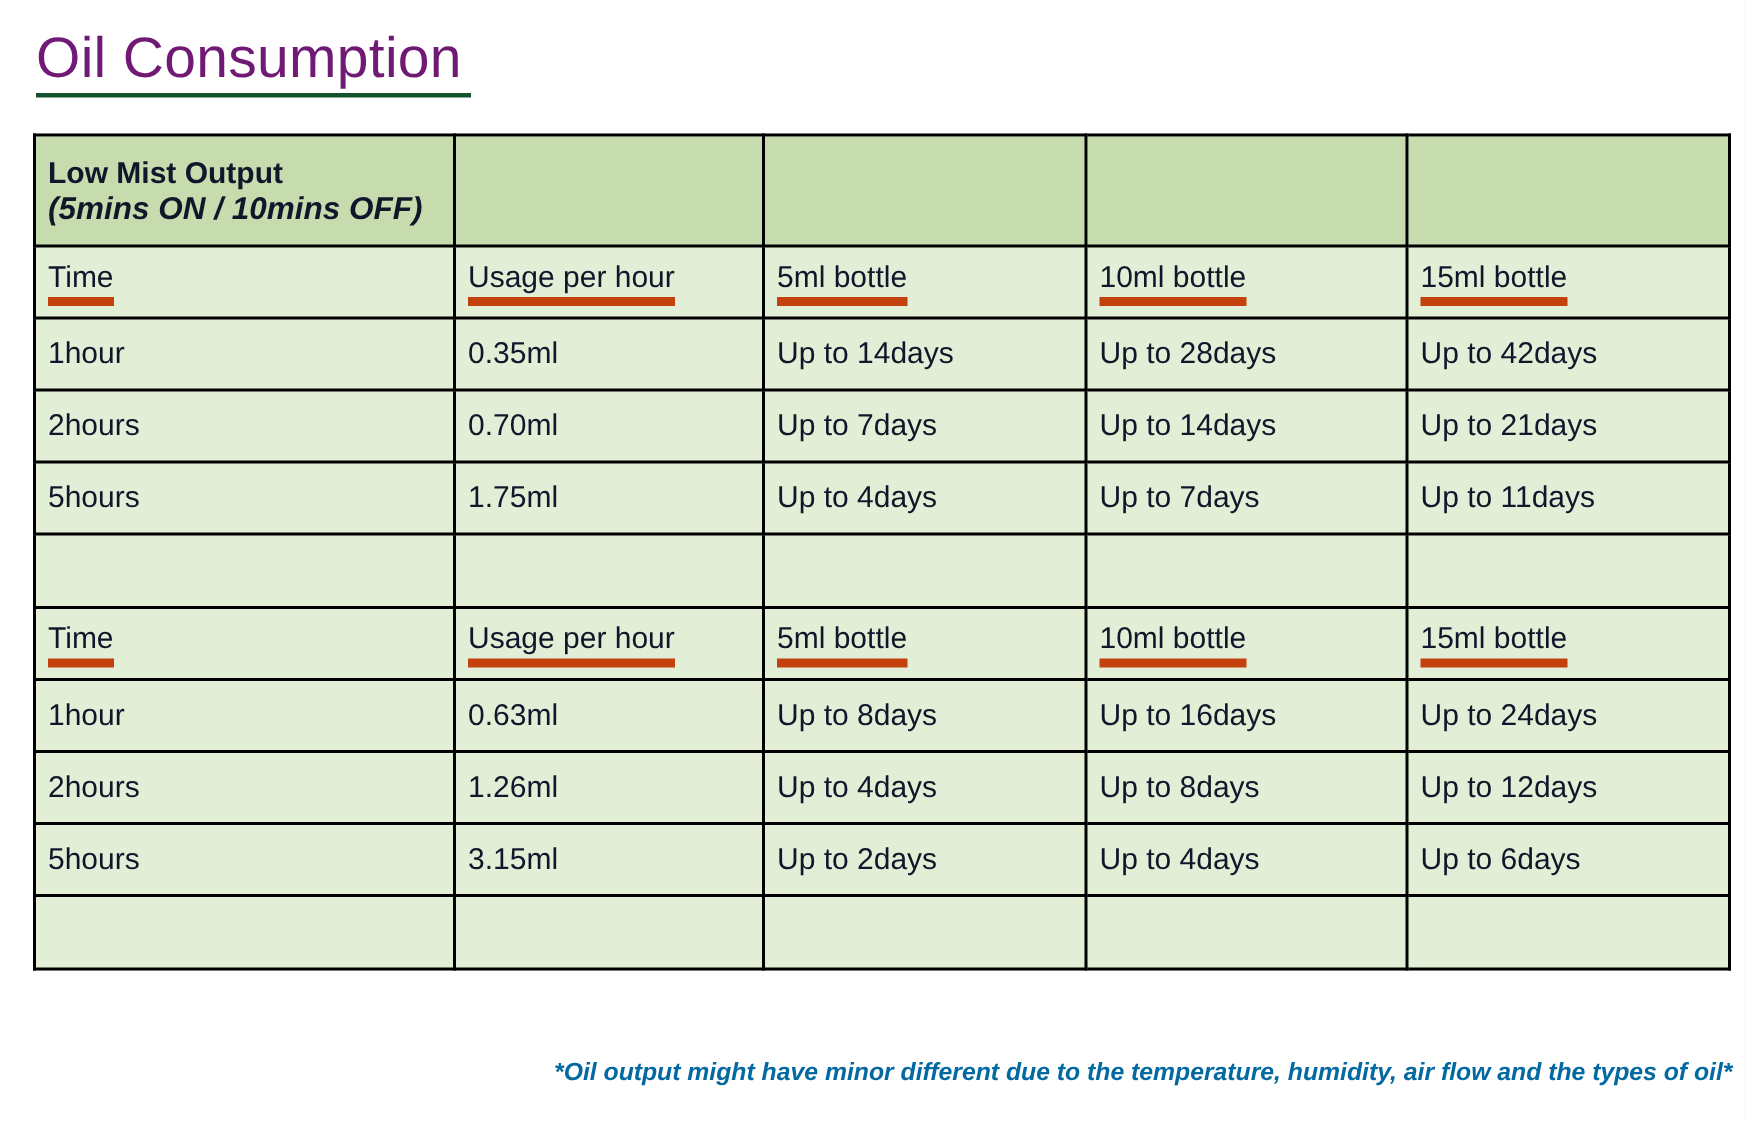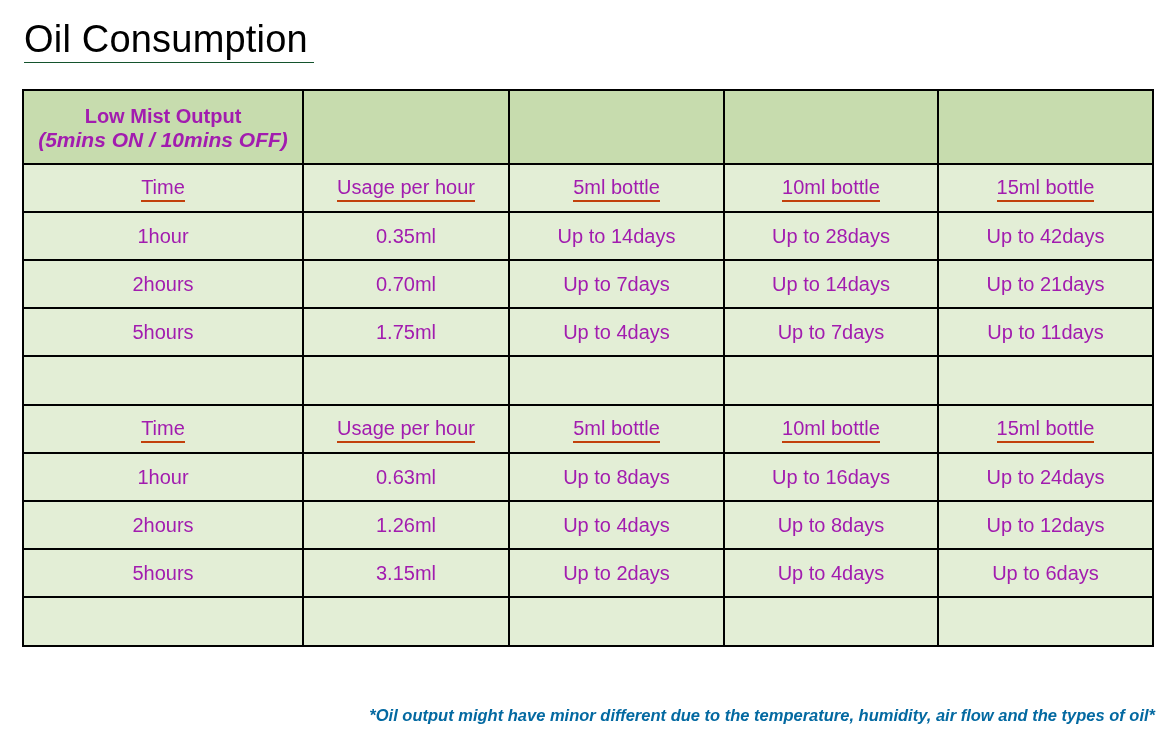--- a/index.html
+++ b/index.html
@@ -25,49 +25,48 @@
   .title-wrap {
     position: absolute;
     left: 24px;
     top: 16px;
   }
   .page-title {
     font-size: 38px;
     font-weight: 400;
     line-height: 46px;
     letter-spacing: 0.2px;
-    color: #000000;
+    color: #701a75;
     white-space: nowrap;
     display: inline-block;
     padding-right: 6px;
-    border-bottom: 1px solid #14532d;
+    border-bottom: 3px solid #14532d;
   }
 
   
   .table-wrap {
     position: absolute;
     left: 22px;
     top: 89px;
     width: 1130px;
   }
   table.oil {
     border-collapse: collapse;
     table-layout: fixed;
     width: 1130px;
     background: #e3eed6;
   }
   table.oil td {
     border: 2px solid #000000;
     background: #e3eed6;
     font-size: 20px;
-    color: #a21caf;
+    color: #0f172a;
     height: 43px;
     padding: 0 8px;
     vertical-align: middle;
-    text-align: center;
     white-space: nowrap;
     overflow: hidden;
   }
   col.c-time   { width: 280px; }
   col.c-usage  { width: 206px; }
   col.c-b5     { width: 215px; }
   col.c-b10    { width: 214px; }
   col.c-b15    { width: 215px; }
 
   
@@ -93,21 +92,21 @@
     line-height: 22px;
     font-style: italic;
   }
 
   
   tr.colhead-row td {
     height: 46px;
   }
   .u-label {
     display: inline-block;
-    border-bottom: 2px solid #c2410c;
+    border-bottom: 6px solid #c2410c;
     padding-bottom: 1px;
     line-height: 24px;
     font-size: 20px;
   }
   td.left-cell {
     text-align: left;
     padding-left: 10px;
   }
 
   

